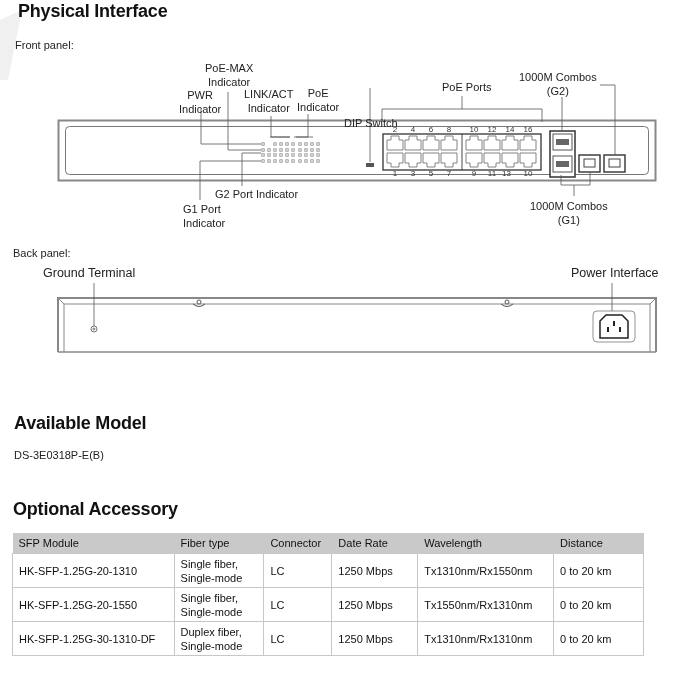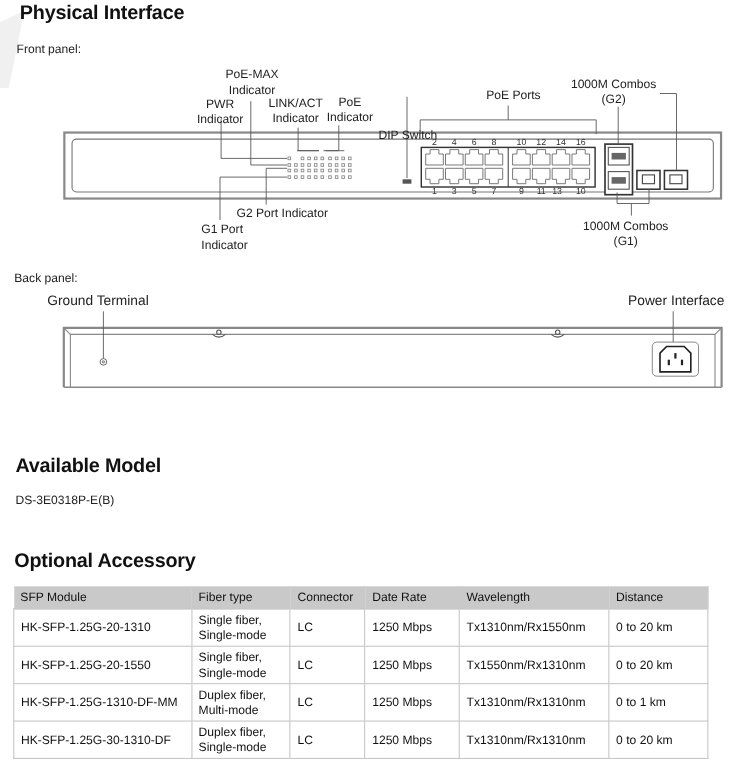--- a/index.html
+++ b/index.html
@@ -283,41 +283,20 @@
         </td>
         <td>
           <div>Tx1550nm/Rx1310nm</div>
         </td>
         <td>
           <div>0 to 20 km</div>
         </td>
       </tr>
       <tr>
         <td>
-          <div>HK-SFP-1.25G-1310-DF-MM</div>
-        </td>
-        <td>
-          <div>Duplex fiber,</div>
-          <div>Multi-mode</div>
-        </td>
-        <td>
-          <div>LC</div>
-        </td>
-        <td>
-          <div>1250 Mbps</div>
-        </td>
-        <td>
-          <div>Tx1310nm/Rx1310nm</div>
-        </td>
-        <td>
-          <div>0 to 1 km</div>
-        </td>
-      </tr>
-      <tr>
-        <td>
           <div>HK-SFP-1.25G-30-1310-DF</div>
         </td>
         <td>
           <div>Duplex fiber,</div>
           <div>Single-mode</div>
         </td>
         <td>
           <div>LC</div>
         </td>
         <td>

